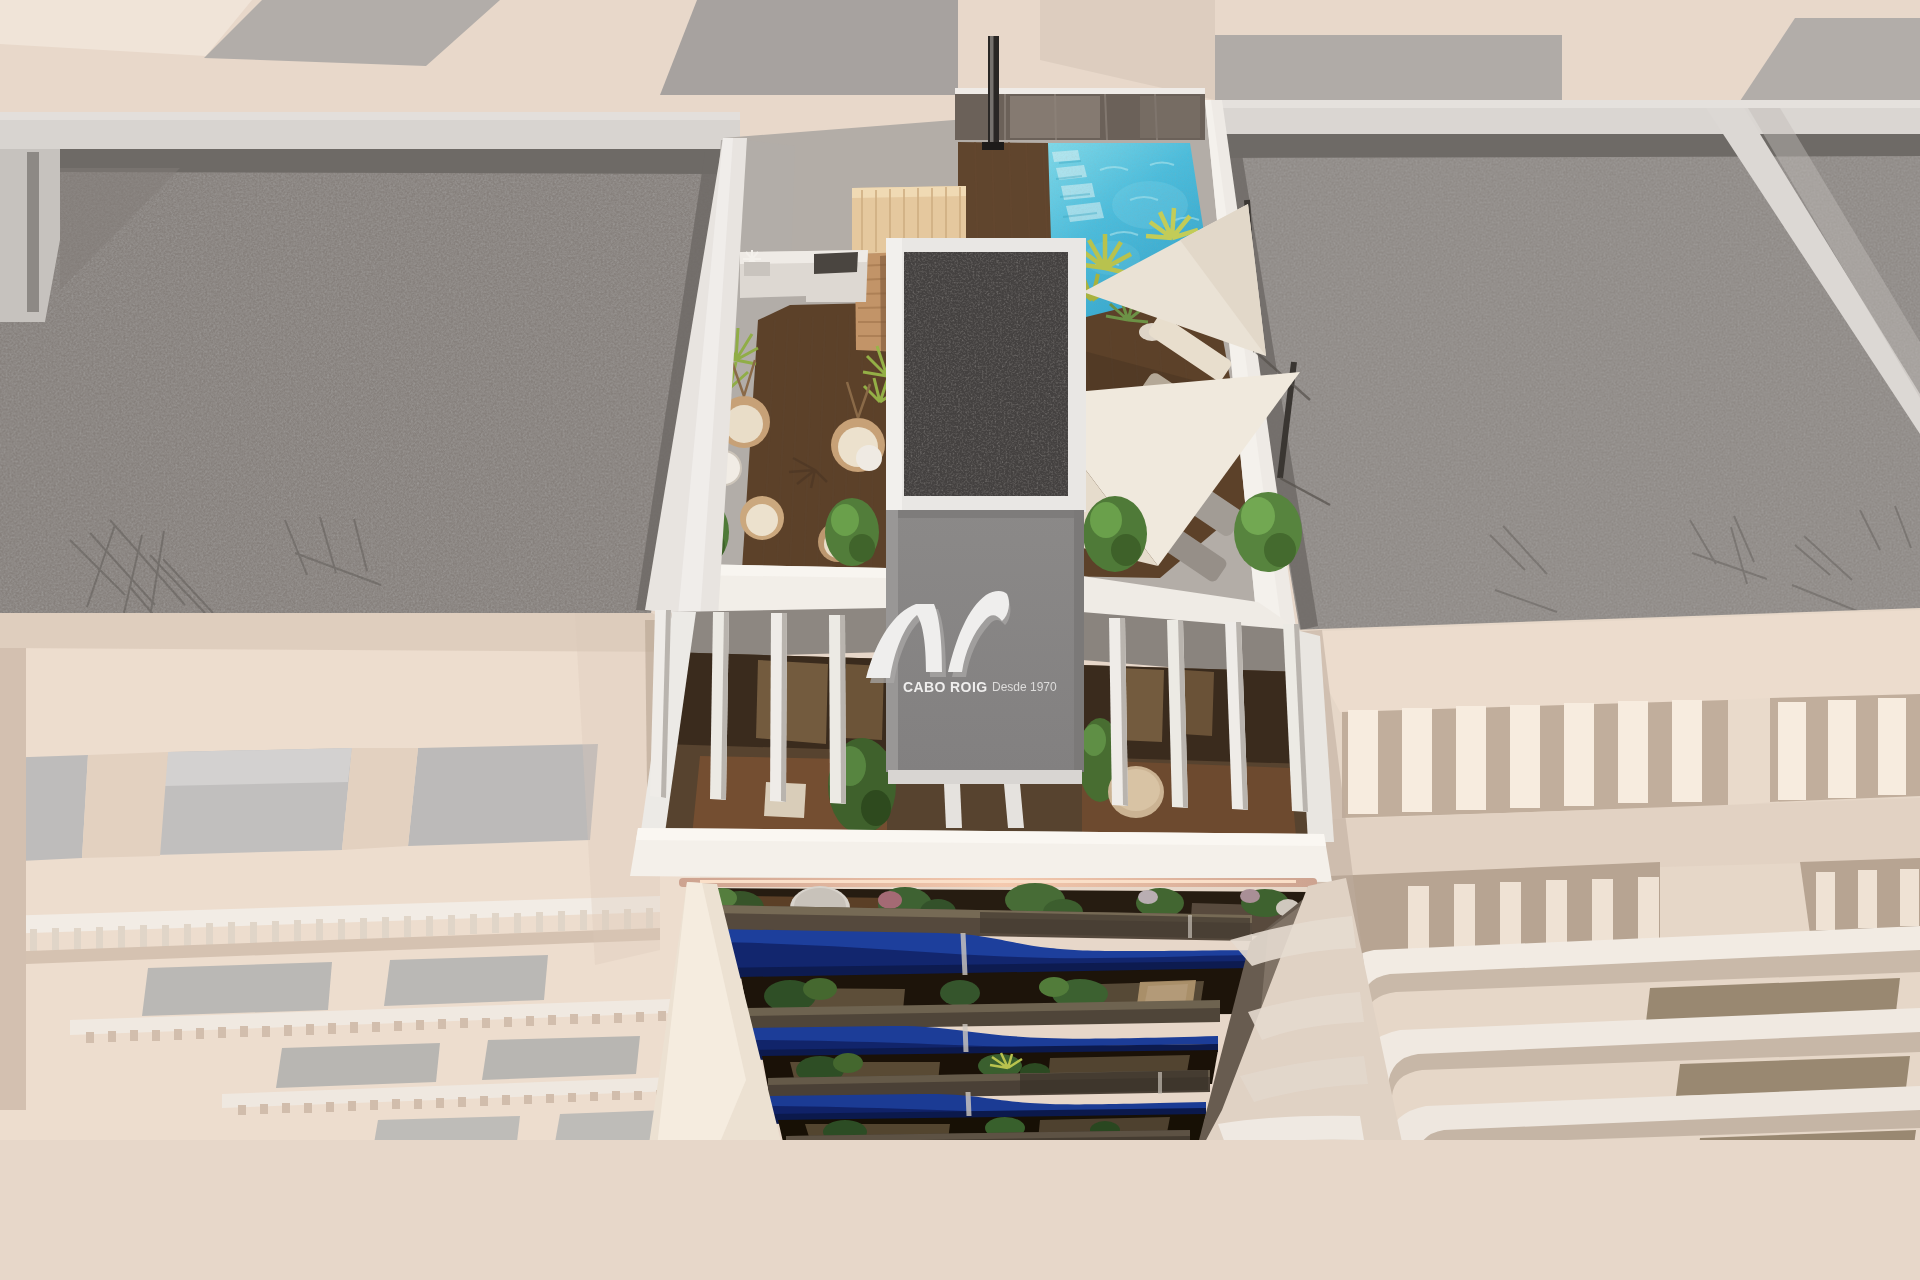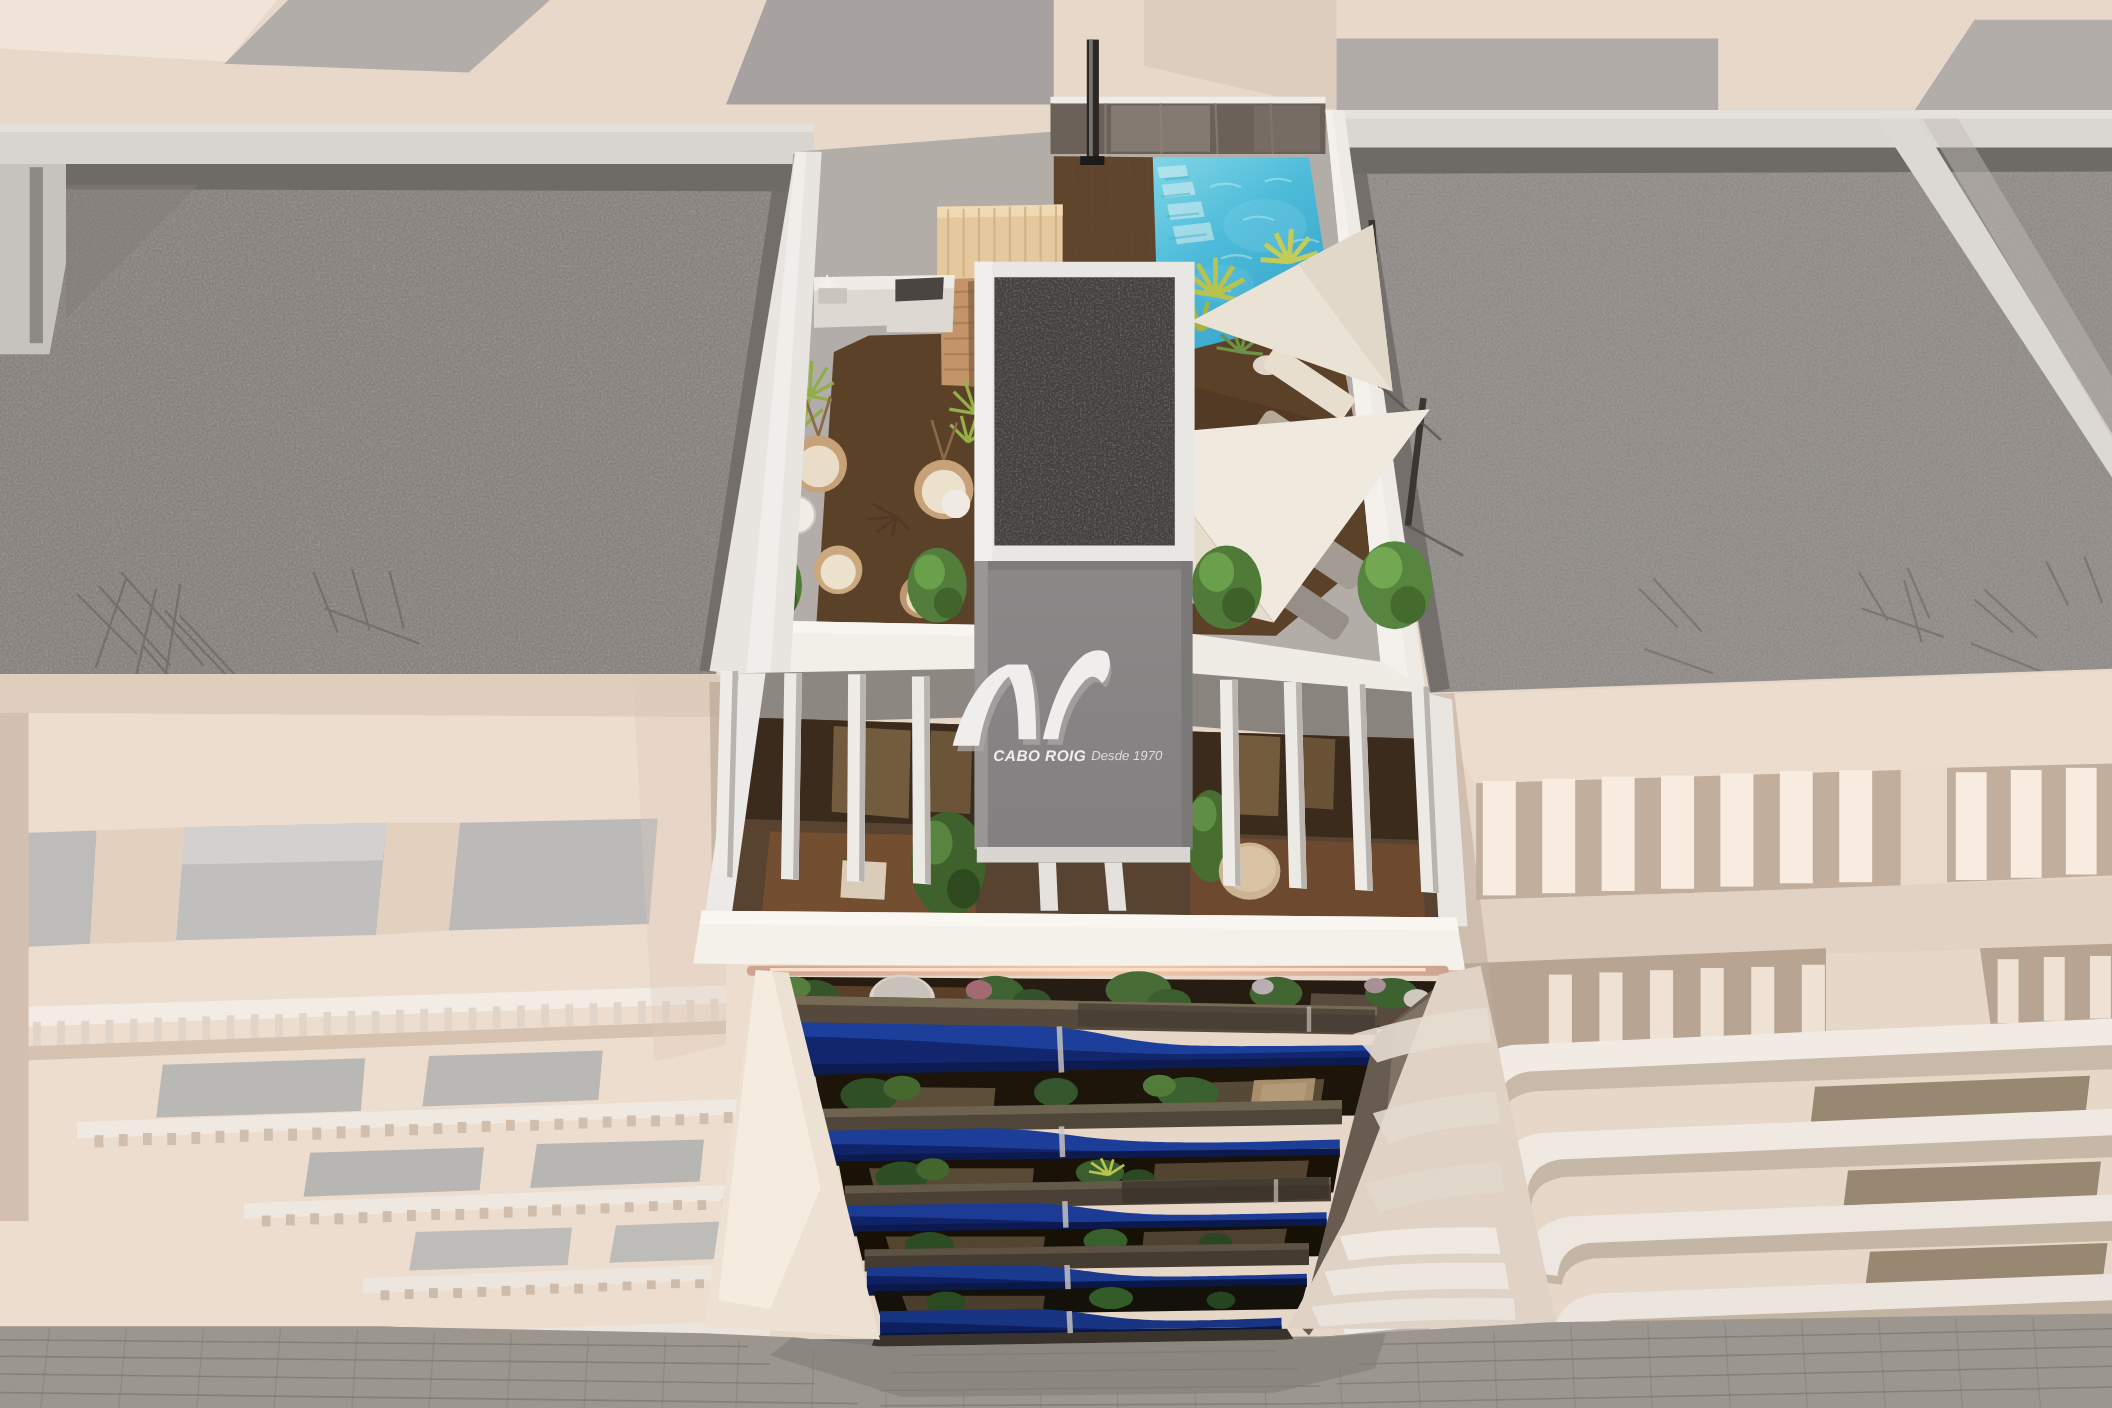--- a/index.html
+++ b/index.html
@@ -1,16 +1,16 @@
 <!DOCTYPE html>
 <html><head>
 <meta charset="utf-8">
 <style>
   html,body{margin:0;padding:0;background:#e7d7c9;}
-  .stage{position:relative;width:1920px;height:1280px;overflow:hidden;font-family:"Liberation Sans",sans-serif;font-style:italic;}
+  .stage{position:relative;width:1920px;height:1140px;overflow:hidden;font-family:"Liberation Sans",sans-serif;}
   svg{display:block}
 </style>
 </head>
 <body>
 <div class="stage">
 <svg width="1920" height="1280" viewBox="0 0 1920 1280">
 <defs>
   <filter id="noiseLight" x="0%" y="0%" width="100%" height="100%">
     <feTurbulence type="fractalNoise" baseFrequency="0.5" numOctaves="2" seed="7" stitchTiles="stitch" result="t"></feTurbulence>
     <feColorMatrix in="t" type="matrix" values="0 0 0 0 0.38  0 0 0 0 0.37  0 0 0 0 0.36  0.55 0.55 0.55 0 -0.62"></feColorMatrix>

